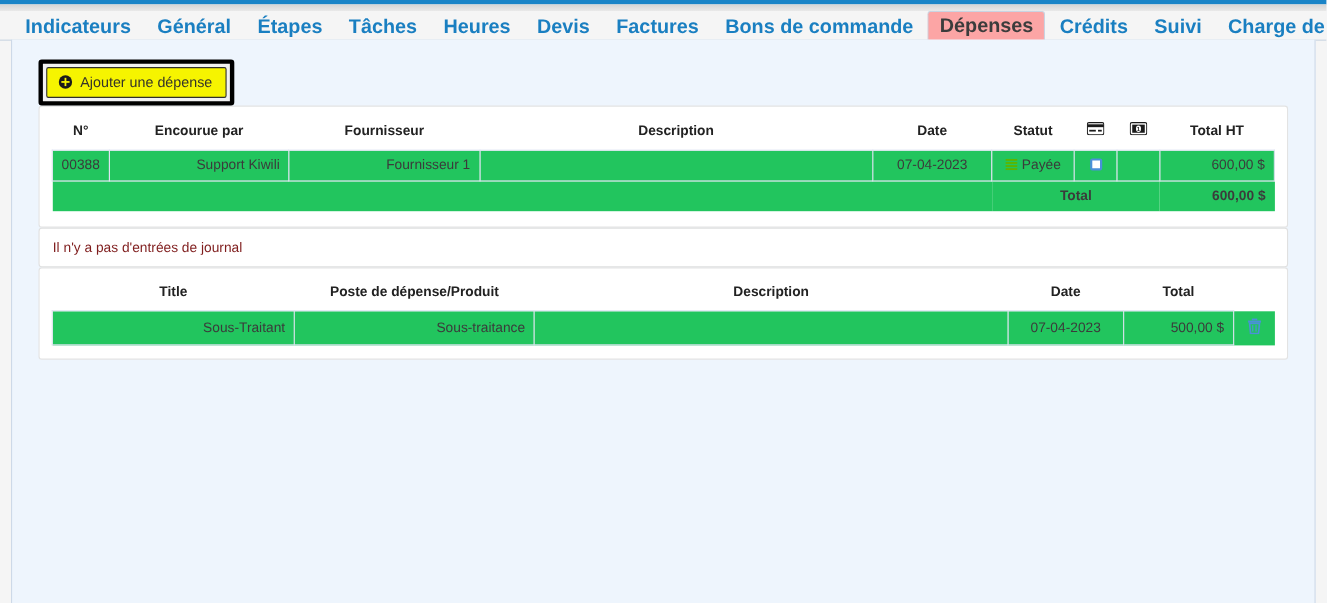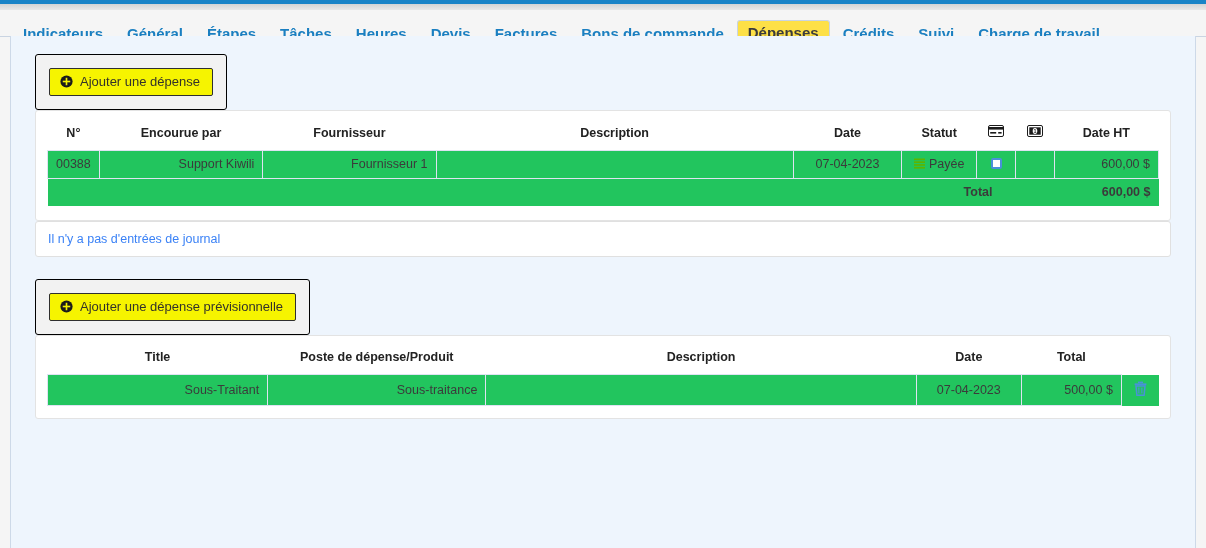--- a/index.html
+++ b/index.html
@@ -19,57 +19,57 @@
   .tabstrip {
     position: relative;
     height: 27px;
     background: #f5f5f5;
     padding-left: 12px;
     display: flex;
     align-items: flex-end;
     border-bottom: 1px solid #c9d4e2;
   }
   .tab {
-    font-size: 15px;
+    font-size: 18px;
     font-weight: bold;
     color: #1a7fc1;
     padding: 4px 10px 5px 10px;
     line-height: 16px;
     white-space: nowrap;
     cursor: pointer;
     border: 1px solid transparent;
     border-bottom: none;
     margin-right: 2px;
     position: relative;
-    top: 11px;
+    top: 1px;
   }
   .tab.active {
-    background: #fde047;
+    background: #fca5a5;
     color: #3c3c3c;
     border: 1px solid #c9d4e2;
     border-bottom: 1px solid #f0f6fd;
     border-radius: 3px 3px 0 0;
   }
 
   
   .panel {
     position: absolute;
     left: 10px;
     top: 36px;
     width: 1186px;
     height: 530px;
     background: #eef5fd;
     border: 1px solid #cdd9e8;
     border-top: none;
     padding: 18px 24px 0 24px;
   }
 
   
-  .btn-wrap { display: inline-block; background: #f2f2f2; border: 1px solid #000000;
-    border-radius: 3px; padding: 13px; }
+  .btn-wrap { display: inline-block; background: #f2f2f2; border: 4px solid #000000;
+    border-radius: 3px; padding: 3px; }
   .btn-yellow {
     background: #f6f400;
     border: 1px solid #2f2f2f;
     border-radius: 2px;
     color: #33322a;
     font-size: 13px;
     padding: 5px 12px 6px 10px;
     line-height: 15px;
     display: flex;
     align-items: center;
@@ -149,21 +149,21 @@
   
   .journal-box {
     background: #ffffff;
     border: 1px solid #e0e0e0;
     border-radius: 3px;
     height: 36px;
     display: flex;
     align-items: center;
     padding: 0 12px;
     font-size: 12.5px;
-    color: #3b82f6;
+    color: #7f1d1d;
   }
 
   .trash-btn {
     background: none; border: none; cursor: pointer;
     padding: 0; line-height: 0;
   }
 </style>
 </head>
 <body>
 
@@ -237,21 +237,21 @@
         <th>
           <span class="hicon">
             <svg width="16" height="12" viewBox="0 0 16 12">
               <rect x="0.5" y="0.5" width="15" height="11" rx="1.5" fill="#fff" stroke="#1b1b1b"></rect>
               <rect x="2.3" y="2.3" width="11.4" height="7.4" fill="#1b1b1b"></rect>
               <ellipse cx="8" cy="6" rx="2.3" ry="3" fill="#fff"></ellipse>
               <text x="8" y="8.4" font-size="5.4" text-anchor="middle" fill="#1b1b1b" font-family="Liberation Sans, sans-serif">1</text>
             </svg>
           </span>
         </th>
-        <th>Date HT</th>
+        <th>Total HT</th>
       </tr>
         </thead>
       <tbody id="expenses-body">
           <tr>
             <td class="ctr">00388</td>
             <td class="lft">Support Kiwili</td>
             <td class="lft">Fournisseur 1</td>
             <td class="lft"></td>
             <td class="ctr">07-04-2023</td>
             <td class="ctr status-cell"><span class="bars-icon"><svg width="11" height="11" viewBox="0 0 11 11">
@@ -274,32 +274,20 @@
         </tfoot>
     </table>
   </div>
 
   
   <div class="journal-box">
     <span>Il n'y a pas d'entrées de journal</span>
   </div>
 
   
-  <div class="btn-wrap" style="margin-top:22px">
-    <div class="btn-yellow">
-      <span class="plus-icon">
-        <svg width="13" height="13" viewBox="0 0 16 16">
-          <circle cx="8" cy="8" r="7.5" fill="#1b1b1b"></circle>
-          <rect x="7" y="3.4" width="2" height="9.2" fill="#f6f400"></rect>
-          <rect x="3.4" y="7" width="9.2" height="2" fill="#f6f400"></rect>
-        </svg>
-      </span>
-      <span>Ajouter une dépense prévisionnelle</span>
-    </div>
-  </div>
 
 
   
   <div class="card card-sm">
     <table class="grid">
       <colgroup>
         <col style="width:220px">
           <col style="width:218px">
           <col style="width:430px">
         <col style="width:105px">

